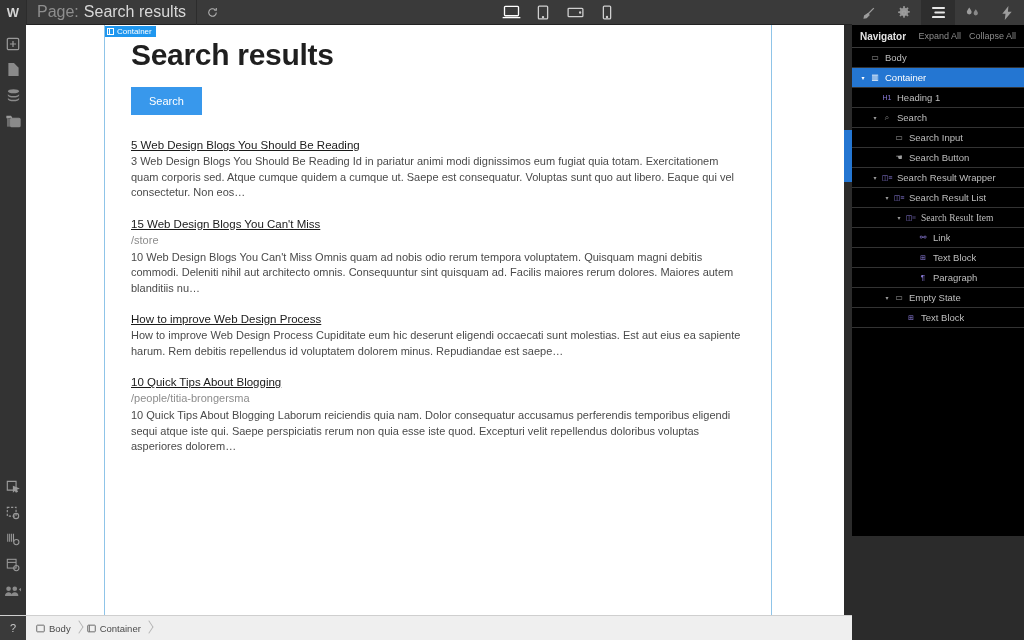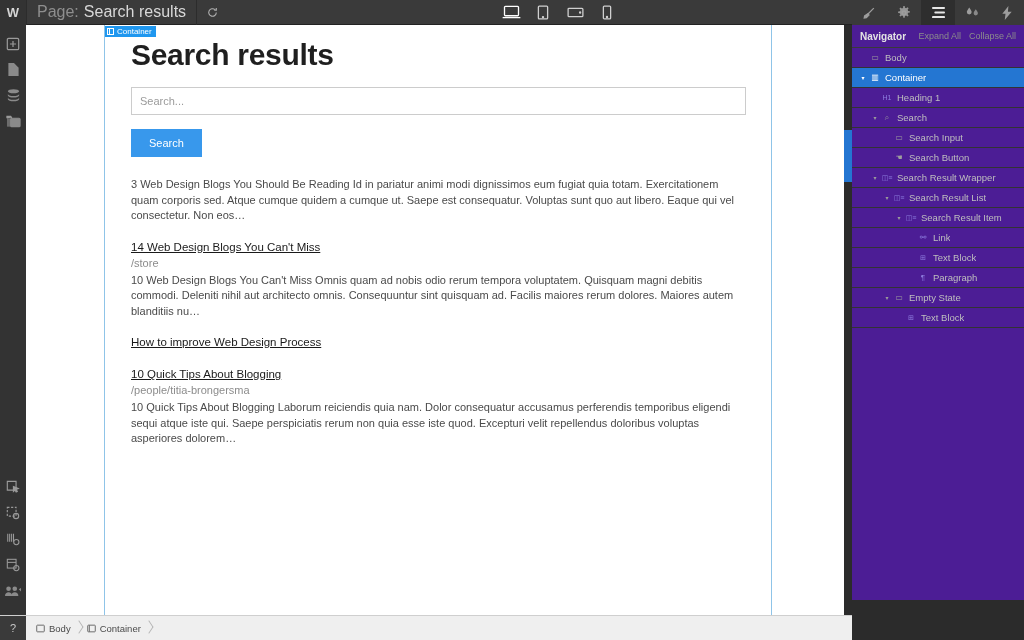--- a/index.html
+++ b/index.html
@@ -125,22 +125,22 @@
   }
   .result-url {
     font-size: 11px; color: #8c8c8c; margin-bottom: 2px; line-height: 15px;
   }
   .result-body {
     font-size: 11px; color: #4a4a4a; line-height: 15.5px;
   }
 
   
   .rightpanel {
-    position: absolute; right: 0; top: 0; width: 172px; height: 600px;
-    background: #4c1d95;
+    position: absolute; right: 0; top: 0; width: 172px; height: 536px;
+    background: #000000;
   }
   .rp-tabs { display: flex; height: 25px; background: #3a3a3a; }
   .rp-tab {
     flex: 1; display: flex; align-items: center; justify-content: center;
     color: #9d9d9d; height: 25px;
   }
   .rp-tab.active { background: #2e2e2e; color: #e6e6e6; }
   .rp-header {
     display: flex; align-items: center; height: 23px; padding: 0 8px;
     border-bottom: 1px solid #3a3a3a;
@@ -353,34 +353,35 @@
   <div class="canvas">
     <div class="canvas-inner">
       <div class="sel-outline"></div>
       <div class="container-badge">
         <span class="cb-glyph"></span>
         <span>Container</span>
       </div>
 
       <div class="content">
         <div class="page-title">Search results</div>
-        <div class="search-input">Search...</div>
         <button class="search-btn">Search</button>
 
         <div class="results">
           <div class="result">
+            <a class="result-link" href="#">5 Web Design Blogs You Should Be Reading</a>
             <div class="result-body">3 Web Design Blogs You Should Be Reading Id in pariatur animi modi dignissimos eum fugiat quia totam. Exercitationem quam corporis sed. Atque cumque quidem a cumque ut. Saepe est consequatur. Voluptas sunt quo aut libero. Eaque qui vel consectetur. Non eos…</div>
           </div>
           <div class="result">
-            <a class="result-link" href="#">14 Web Design Blogs You Can't Miss</a>
+            <a class="result-link" href="#">15 Web Design Blogs You Can't Miss</a>
             <div class="result-url">/store</div>
             <div class="result-body">10 Web Design Blogs You Can't Miss Omnis quam ad nobis odio rerum tempora voluptatem. Quisquam magni debitis commodi. Deleniti nihil aut architecto omnis. Consequuntur sint quisquam ad. Facilis maiores rerum dolores. Maiores autem blanditiis nu…</div>
           </div>
           <div class="result">
             <a class="result-link" href="#">How to improve Web Design Process</a>
+            <div class="result-body">How to improve Web Design Process Cupiditate eum hic deserunt eligendi occaecati sunt molestias. Est aut eius ea sapiente harum. Rem debitis repellendus id voluptatem dolorem minus. Repudiandae est saepe…</div>
           </div>
           <div class="result">
           </div>
           <div class="result">
             <a class="result-link" href="#">10 Quick Tips About Blogging</a>
             <div class="result-url">/people/titia-brongersma</div>
             <div class="result-body">10 Quick Tips About Blogging Laborum reiciendis quia nam. Dolor consequatur accusamus perferendis temporibus eligendi sequi atque iste qui. Saepe perspiciatis rerum non quia esse iste quod. Excepturi velit repellendus doloribus voluptas asperiores dolorem…</div>
           </div>
 
         </div>
@@ -476,21 +477,21 @@
       <div class="nav-row" style="padding-left:18px;">
         <span class="nav-caret">▾</span>
         <span class="nav-ico" style="font-size:7px;">◫≡</span>
         <span class="nav-label">Search Result Wrapper</span>
       </div>
       <div class="nav-row" style="padding-left:30px;">
         <span class="nav-caret">▾</span>
         <span class="nav-ico" style="font-size:7px;">◫≡</span>
         <span class="nav-label">Search Result List</span>
       </div>
-      <div class="nav-row" style="padding-left:42px;">
+      <div class="nav-row" style="padding-left:42px;font-family:Liberation Serif, serif;">
         <span class="nav-caret">▾</span>
         <span class="nav-ico" style="font-size:7px;">◫≡</span>
         <span class="nav-label">Search Result Item</span>
       </div>
       <div class="nav-row" style="padding-left:54px;">
         <span class="nav-caret"></span>
         <span class="nav-ico">⚯</span>
         <span class="nav-label">Link</span>
       </div>
       <div class="nav-row" style="padding-left:54px;">

